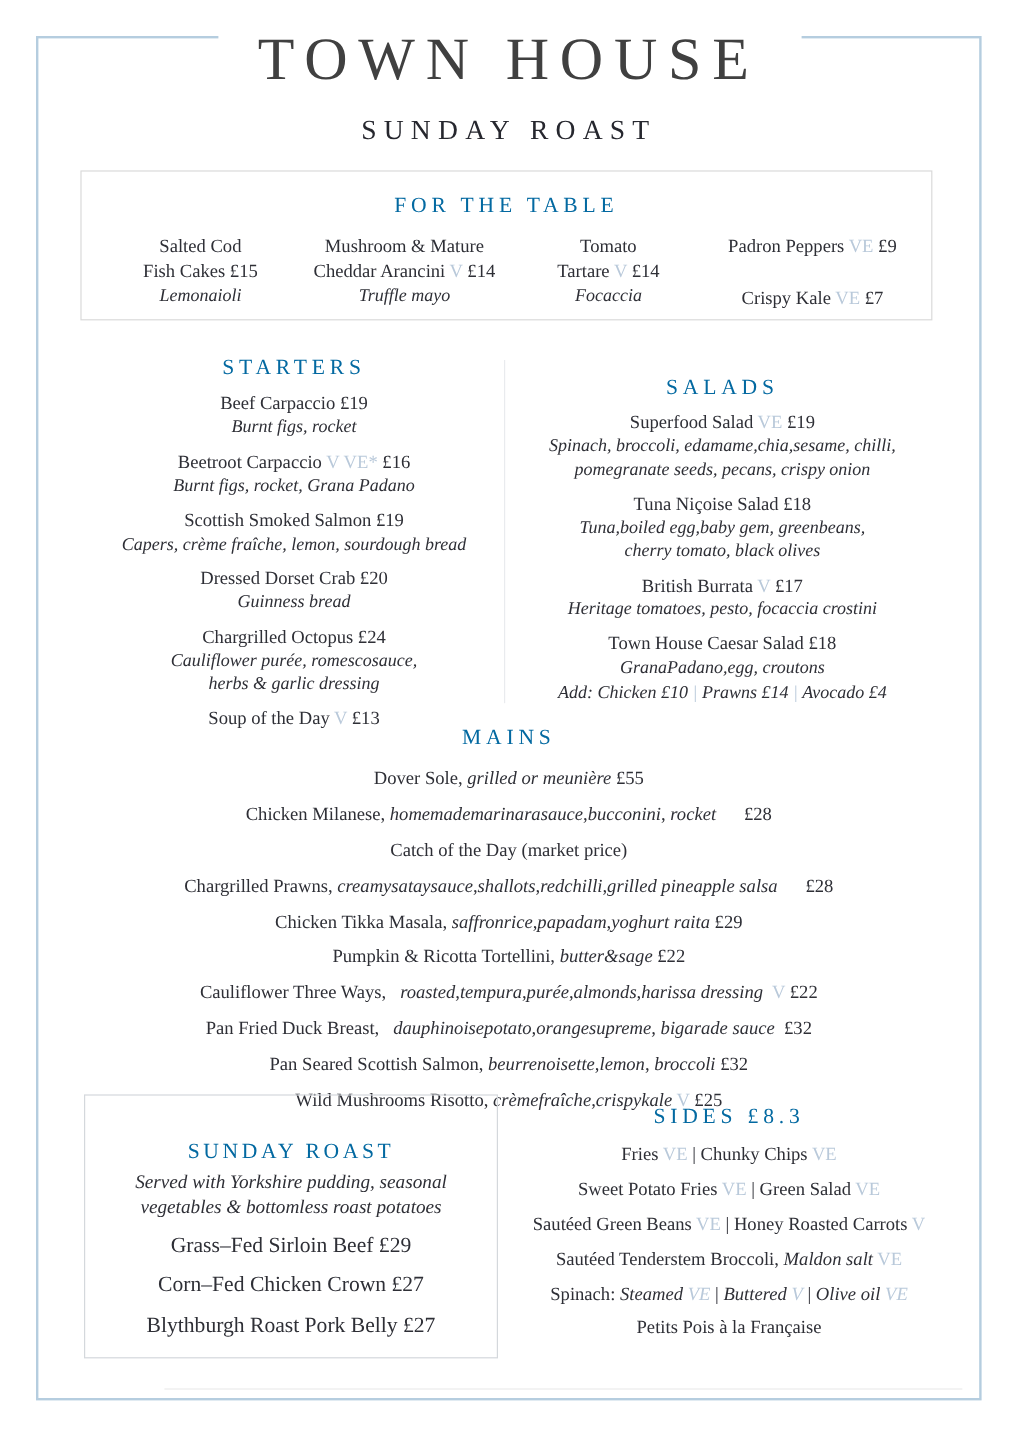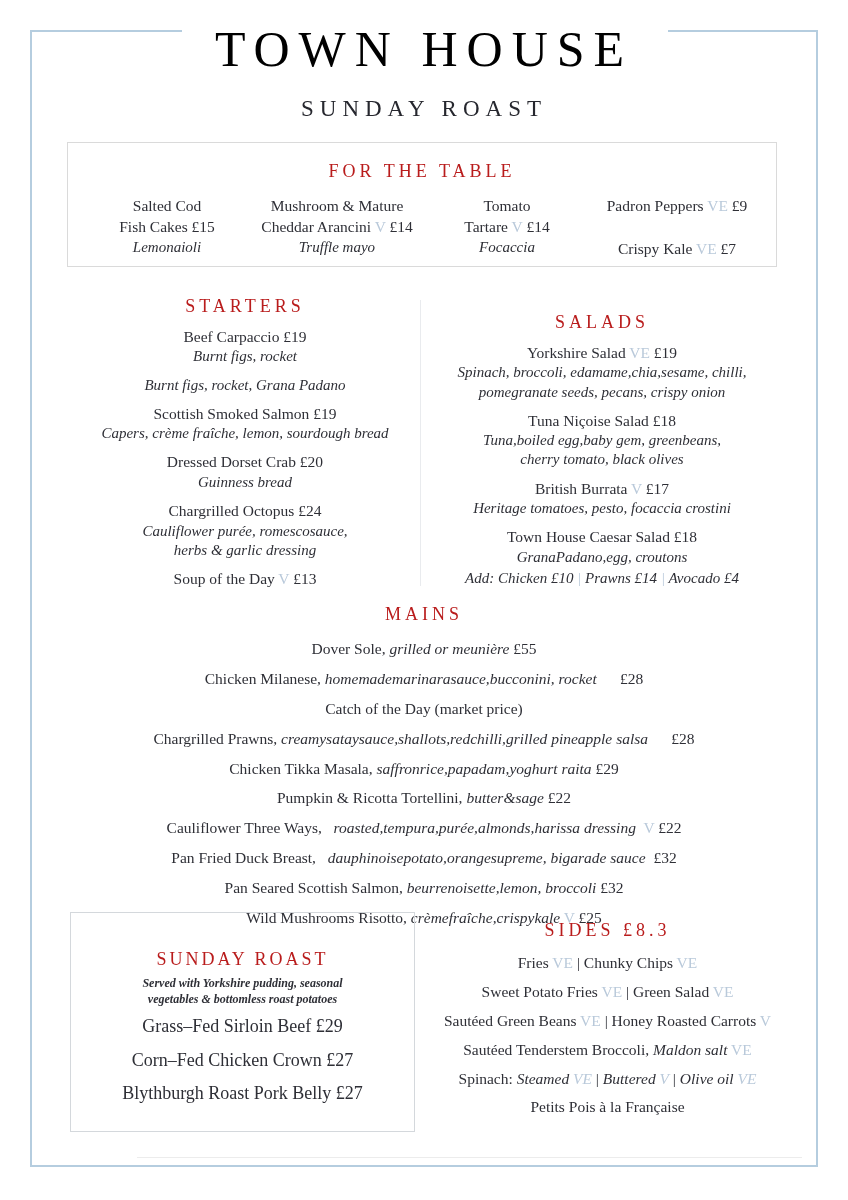--- a/index.html
+++ b/index.html
@@ -12,30 +12,30 @@
   .page{position:relative;width:848px;height:1200px;background:#fff;overflow:hidden;}
   .page-border{
     position:absolute;left:30px;top:30px;width:788px;height:1137px;
     border:2px solid var(--border_blue,#b5cddf);box-sizing:border-box;
   }
   .border-gap{position:absolute;left:182px;top:26px;width:486px;height:10px;background:#fff;}
   .hairline{position:absolute;left:137px;top:1157px;width:665px;height:1px;background:#ececec;}
 
   .title{
     position:absolute;top:20px;left:0;width:100%;text-align:center;
-    font-size:50px;font-weight:400;letter-spacing:9px;color:#000000;margin:0;
+    font-size:50px;font-weight:400;letter-spacing:9px;color:#404040;margin:0;
   }
   .subtitle{
     position:absolute;top:96px;left:0;width:100%;text-align:center;
     font-size:23px;font-weight:400;letter-spacing:6px;color:#26272e;margin:0;
   }
 
   .sec-h{
     font-size:18px;font-weight:500;letter-spacing:4px;text-align:center;
-    color:#b91c1c;margin:0 0 10px 0;
+    color:#0369a1;margin:0 0 10px 0;
   }
 
   
   .table-box{
     position:absolute;left:67px;top:142px;width:710px;height:125px;
     border:1px solid #dadada;box-sizing:border-box;text-align:center;
   }
   .table-box .sec-h{margin:18px 0 14px 0;}
   .ftt-grid{display:flex;justify-content:space-between;padding:0 14px;}
   .ftt-col{flex:1;text-align:center;font-size:15.5px;line-height:1.33;}
@@ -59,21 +59,21 @@
   .mains .sec-h{margin-bottom:14px;}
   .line{margin:0 0 10.5px 0;font-size:15.5px;line-height:1.25;}
 
   
   .bottom{position:absolute;left:70px;top:912px;width:712px;display:flex;}
   .roast-box{
     width:345px;height:220px;border:1px solid #d4d8dc;box-sizing:border-box;
     text-align:center;
   }
   .roast-box .sec-h{margin:36px 0 6px 0;letter-spacing:3px;}
-  .roast-box .d{margin:0 24px 8px 24px;font-size:12px;line-height:1.3;font-weight:bold;}
+  .roast-box .d{margin:0 24px 8px 24px;font-size:16px;line-height:1.3;}
   .roast-box .line{margin-bottom:11px;font-size:18px;}
   .sides{flex:1;text-align:center;margin-left:18px;}
   .sides .sec-h{margin:8px 0 12px 0;}
   .sides .line{margin-bottom:9.5px;}
 
   
   .s-n{}
   .s-i{font-style:italic;}
   .s-m{color:var(--accent,#bccbdb);}
   .s-mi{color:var(--accent,#bccbdb);font-style:italic;}
@@ -115,20 +115,21 @@
   <div class="two-col">
     <section class="col-starters">
       <h3 class="sec-h">STARTERS</h3>
       <div>
           <div class="item">
     <p class="t"><span class="s-n">Beef Carpaccio £19</span></p>
     <p class="d"><span class="s-i">Burnt figs, rocket</span></p>
 
   </div>
           <div class="item">
+    <p class="t"><span class="s-n">Beetroot Carpaccio </span><span class="s-m">V VE*</span><span class="s-n"> £16</span></p>
     <p class="d"><span class="s-i">Burnt figs, rocket, Grana Padano</span></p>
 
   </div>
           <div class="item">
     <p class="t"><span class="s-n">Scottish Smoked Salmon £19</span></p>
     <p class="d"><span class="s-i">Capers, crème fraîche, lemon, sourdough bread</span></p>
 
   </div>
           <div class="item">
     <p class="t"><span class="s-n">Dressed Dorset Crab £20</span></p>
@@ -144,21 +145,21 @@
     <p class="t"><span class="s-n">Soup of the Day </span><span class="s-m">V</span><span class="s-n"> £13</span></p>
 
   </div>
         </div>
     </section>
     <div class="col-divider"></div>
     <section class="col-salads">
       <h3 class="sec-h">SALADS</h3>
       <div>
           <div class="item">
-    <p class="t"><span class="s-n">Yorkshire Salad </span><span class="s-m">VE</span><span class="s-n"> £19</span></p>
+    <p class="t"><span class="s-n">Superfood Salad </span><span class="s-m">VE</span><span class="s-n"> £19</span></p>
     <p class="d"><span class="s-i">Spinach, broccoli, edamame,chia,sesame, chilli,</span><br><span class="s-i">pomegranate seeds, pecans, crispy onion</span></p>
 
   </div>
           <div class="item">
     <p class="t"><span class="s-n">Tuna Niçoise Salad £18</span></p>
     <p class="d"><span class="s-i">Tuna,boiled egg,baby gem, greenbeans,</span><br><span class="s-i">cherry tomato, black olives</span></p>
 
   </div>
           <div class="item">
     <p class="t"><span class="s-n">British Burrata </span><span class="s-m">V</span><span class="s-n"> £17</span></p>

